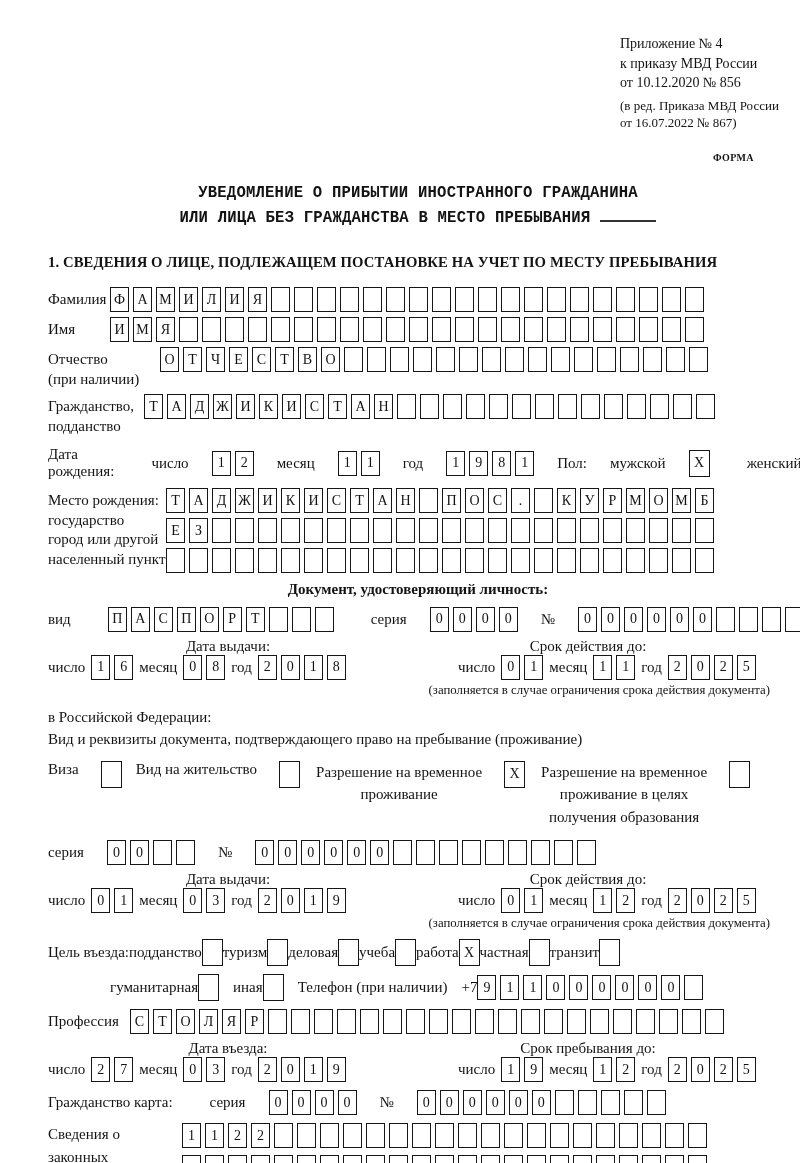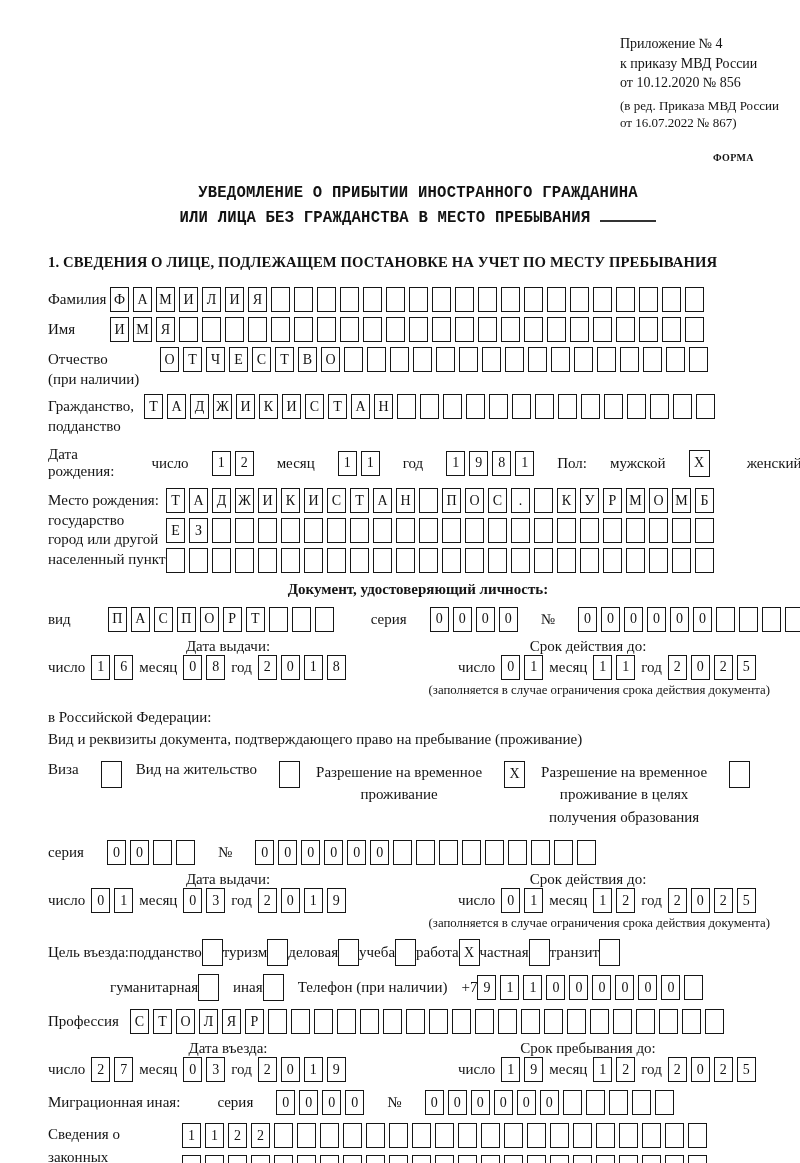--- a/index.html
+++ b/index.html
@@ -652,21 +652,21 @@
           <span class="box">2</span>
           <span class="box">0</span>
           <span class="box">2</span>
           <span class="box">5</span>
         </span>
     </div>
   </div>
 
   <div class="row" style="margin-top:8px;">
     <div class="inl">
-      <span>Миграционная иная:</span>
+      <span>Гражданство карта:</span>
       <span class="gap-l">серия</span>
       <span class="boxes">
           <span class="box">0</span>
           <span class="box">0</span>
           <span class="box">0</span>
           <span class="box">0</span>
         </span>
       <span>№</span>
       <span class="boxes">
           <span class="box">0</span>

